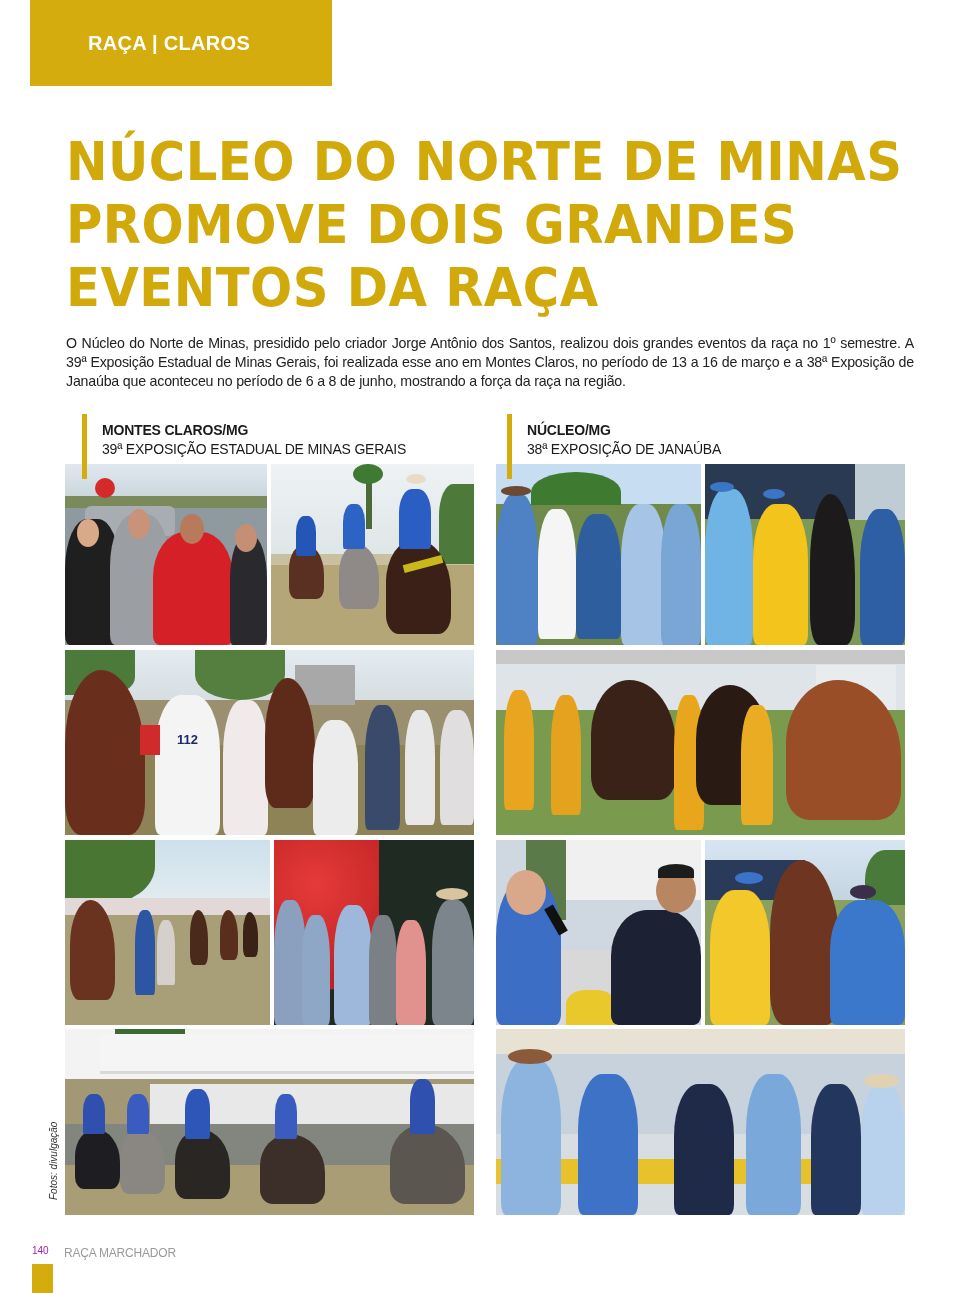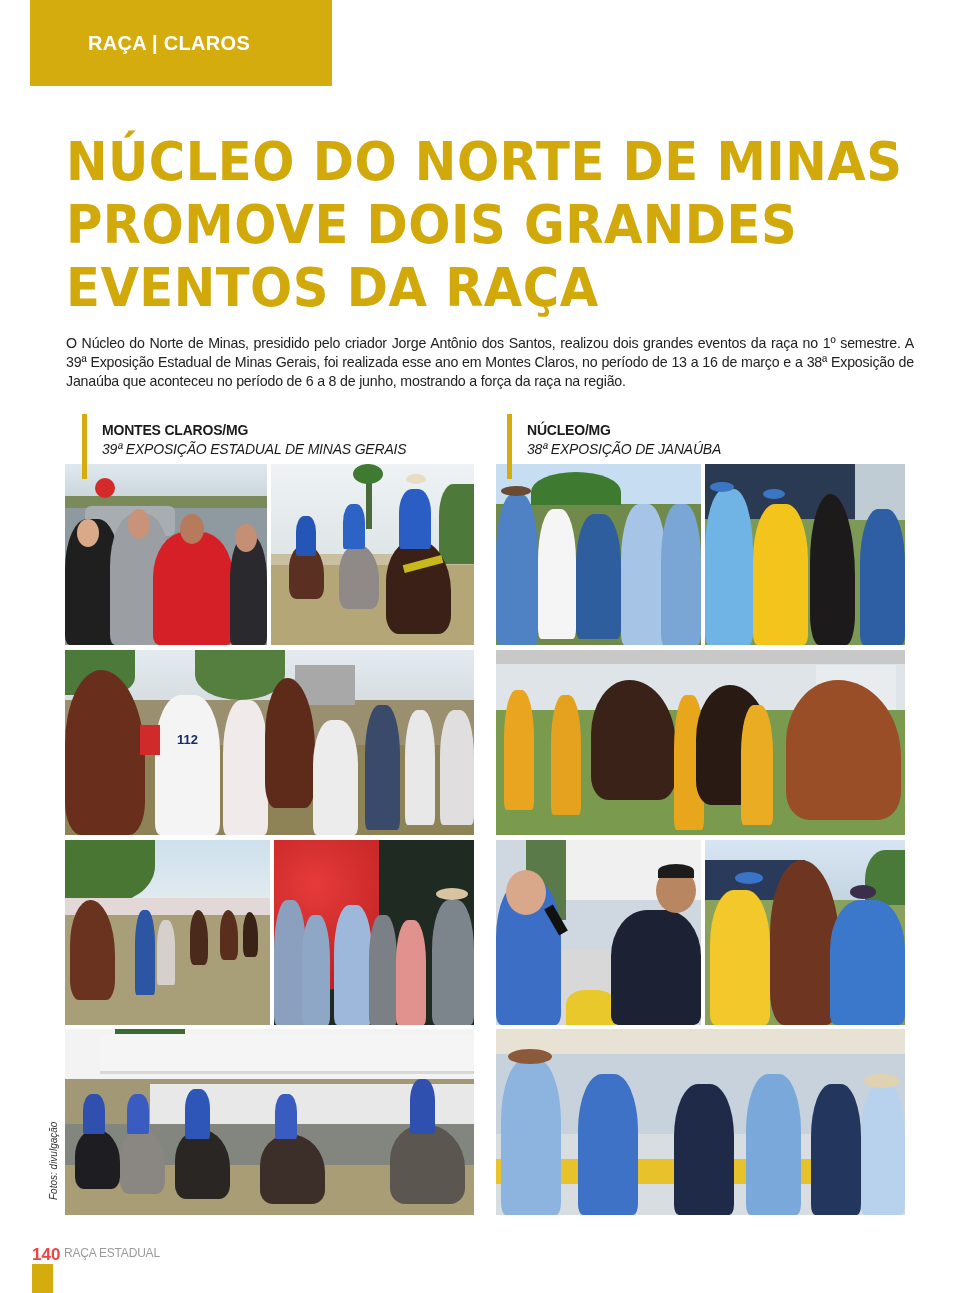--- a/index.html
+++ b/index.html
@@ -27,37 +27,37 @@
   .intro {
     position: absolute; left: 66px; top: 334px; width: 848px;
     font-size: 14.2px; line-height: 19px; color: #222;
     font-family: "Liberation Sans", sans-serif; letter-spacing: -0.2px;
     text-align: justify;
   }
 
   .col-head { position: absolute; top: 414px; }
   .col-head .bar { position: absolute; left: 0; top: 0; width: 5px; height: 65px; background: #d4ac0d; z-index: 3; }
   .col-head .city { position: absolute; left: 20px; top: 8px; font-weight: 700; font-size: 14px; color: #1a1a1a; white-space: nowrap; letter-spacing: -0.2px; }
-  .col-head .event { position: absolute; left: 20px; top: 27px; font-size: 14px; color: #1a1a1a; white-space: nowrap; letter-spacing: -0.2px; font-style: italic; }
+  .col-head .event { position: absolute; left: 20px; top: 27px; font-size: 14px; color: #1a1a1a; white-space: nowrap; letter-spacing: -0.2px; }
 
   .photo {
     position: absolute; overflow: hidden;
   }
   .photo .sky { position: absolute; left: 0; right: 0; top: 0; }
   .photo .ground { position: absolute; left: 0; right: 0; bottom: 0; }
   .fig { position: absolute; border-radius: 40% 40% 8% 8%; }
   .horse { position: absolute; border-radius: 45% 55% 20% 20%; }
   .tent { position: absolute; background: #f2f2f2; }
 
   .credit {
     position: absolute; left: 48px; top: 1200px; transform-origin: left top;
     transform: rotate(-90deg); font-size: 10px; color: #333; white-space: nowrap; font-style: italic;
   }
 
-  .footer-num { position: absolute; left: 32px; top: 1245px; font-weight: 700; font-size: 17px; color: #ef4444; }
+  .footer-num { position: absolute; left: 32px; top: 1245px; font-weight: 400; font-size: 10px; color: #a21caf; }
   .footer-mag { position: absolute; left: 64px; top: 1246px; font-size: 12px; color: #9a9a9a; letter-spacing: -0.2px; }
   .footer-bar { position: absolute; left: 32px; top: 1264px; width: 21px; height: 29px; background: #d4ac0d; }
 </style>
 </head>
 <body>
 
 <div class="section-tab">
   <span>RAÇA | CLAROS</span>
 </div>
 
@@ -245,14 +245,14 @@
   <div class="fig" style="left:178px;top:55px;width:60px;height:131px;background:#1e2a48;"></div>
   <div class="fig" style="left:250px;top:45px;width:55px;height:141px;background:#7aa8da;"></div>
   <div class="fig" style="left:315px;top:55px;width:50px;height:131px;background:#23375e;"></div>
   <div class="fig" style="left:365px;top:55px;width:44px;height:131px;background:#b8d2ee;"></div>
   <div style="position:absolute;left:368px;top:45px;width:35px;height:14px;border-radius:50%;background:#e0d2b0;"></div>
 </div>
 
 <div class="credit">Fotos: divulgação</div>
 
 <div class="footer-num">140</div>
-<div class="footer-mag">RAÇA ESTADUAL</div>
+<div class="footer-mag">RAÇA MARCHADOR</div>
 <div class="footer-bar"></div>
 
 </body></html>

